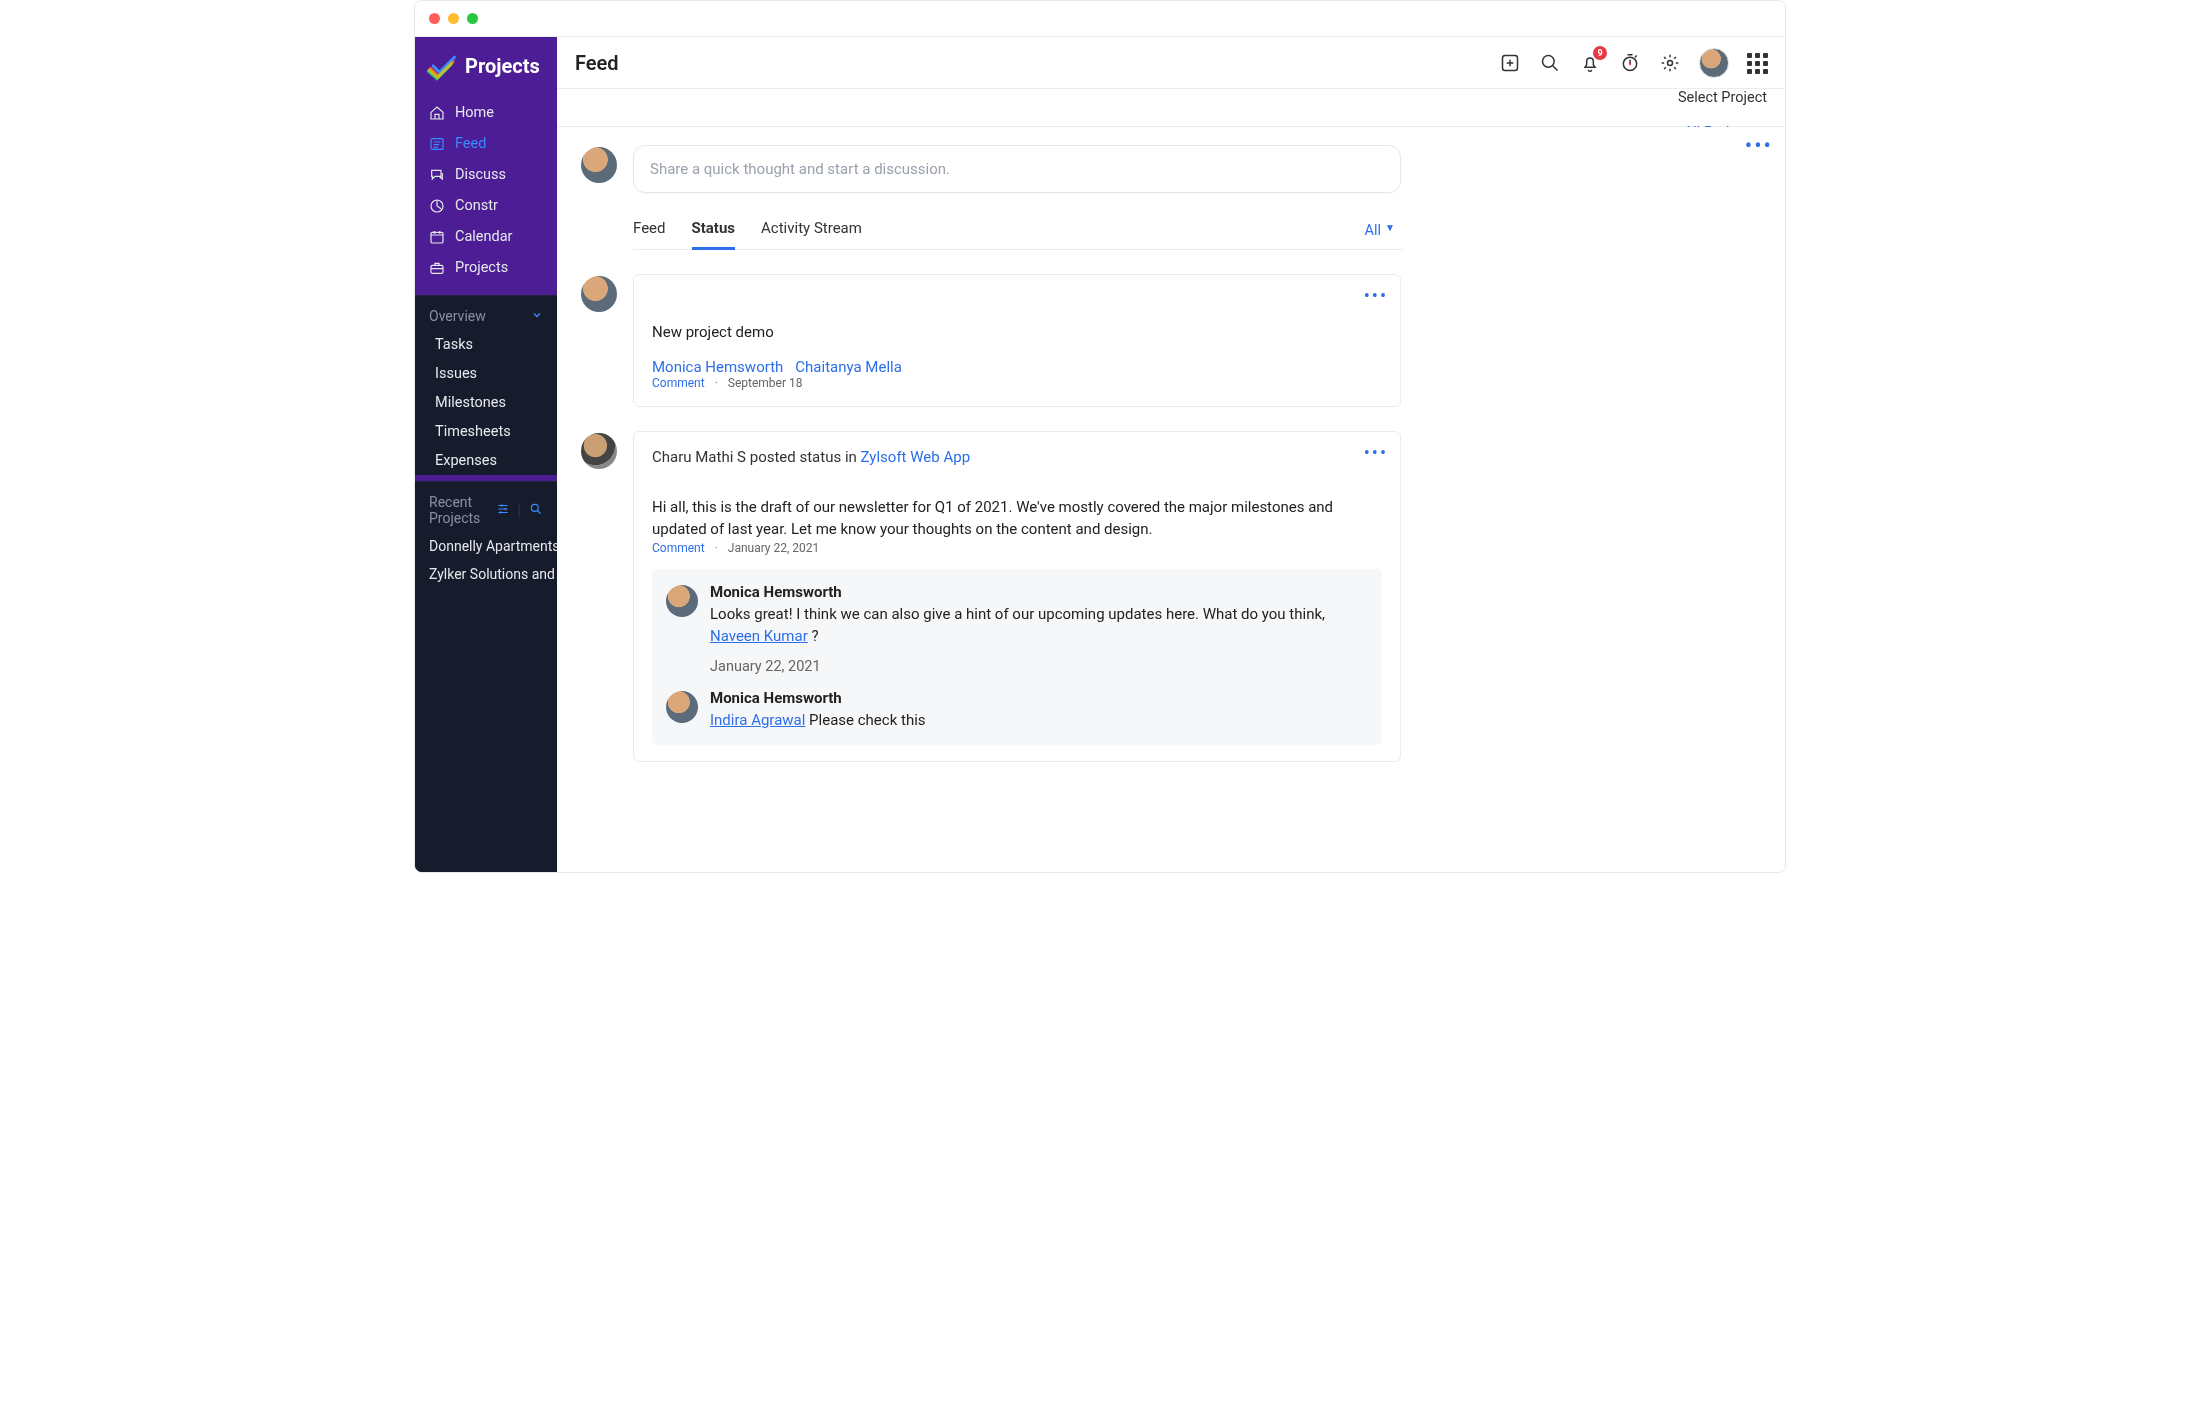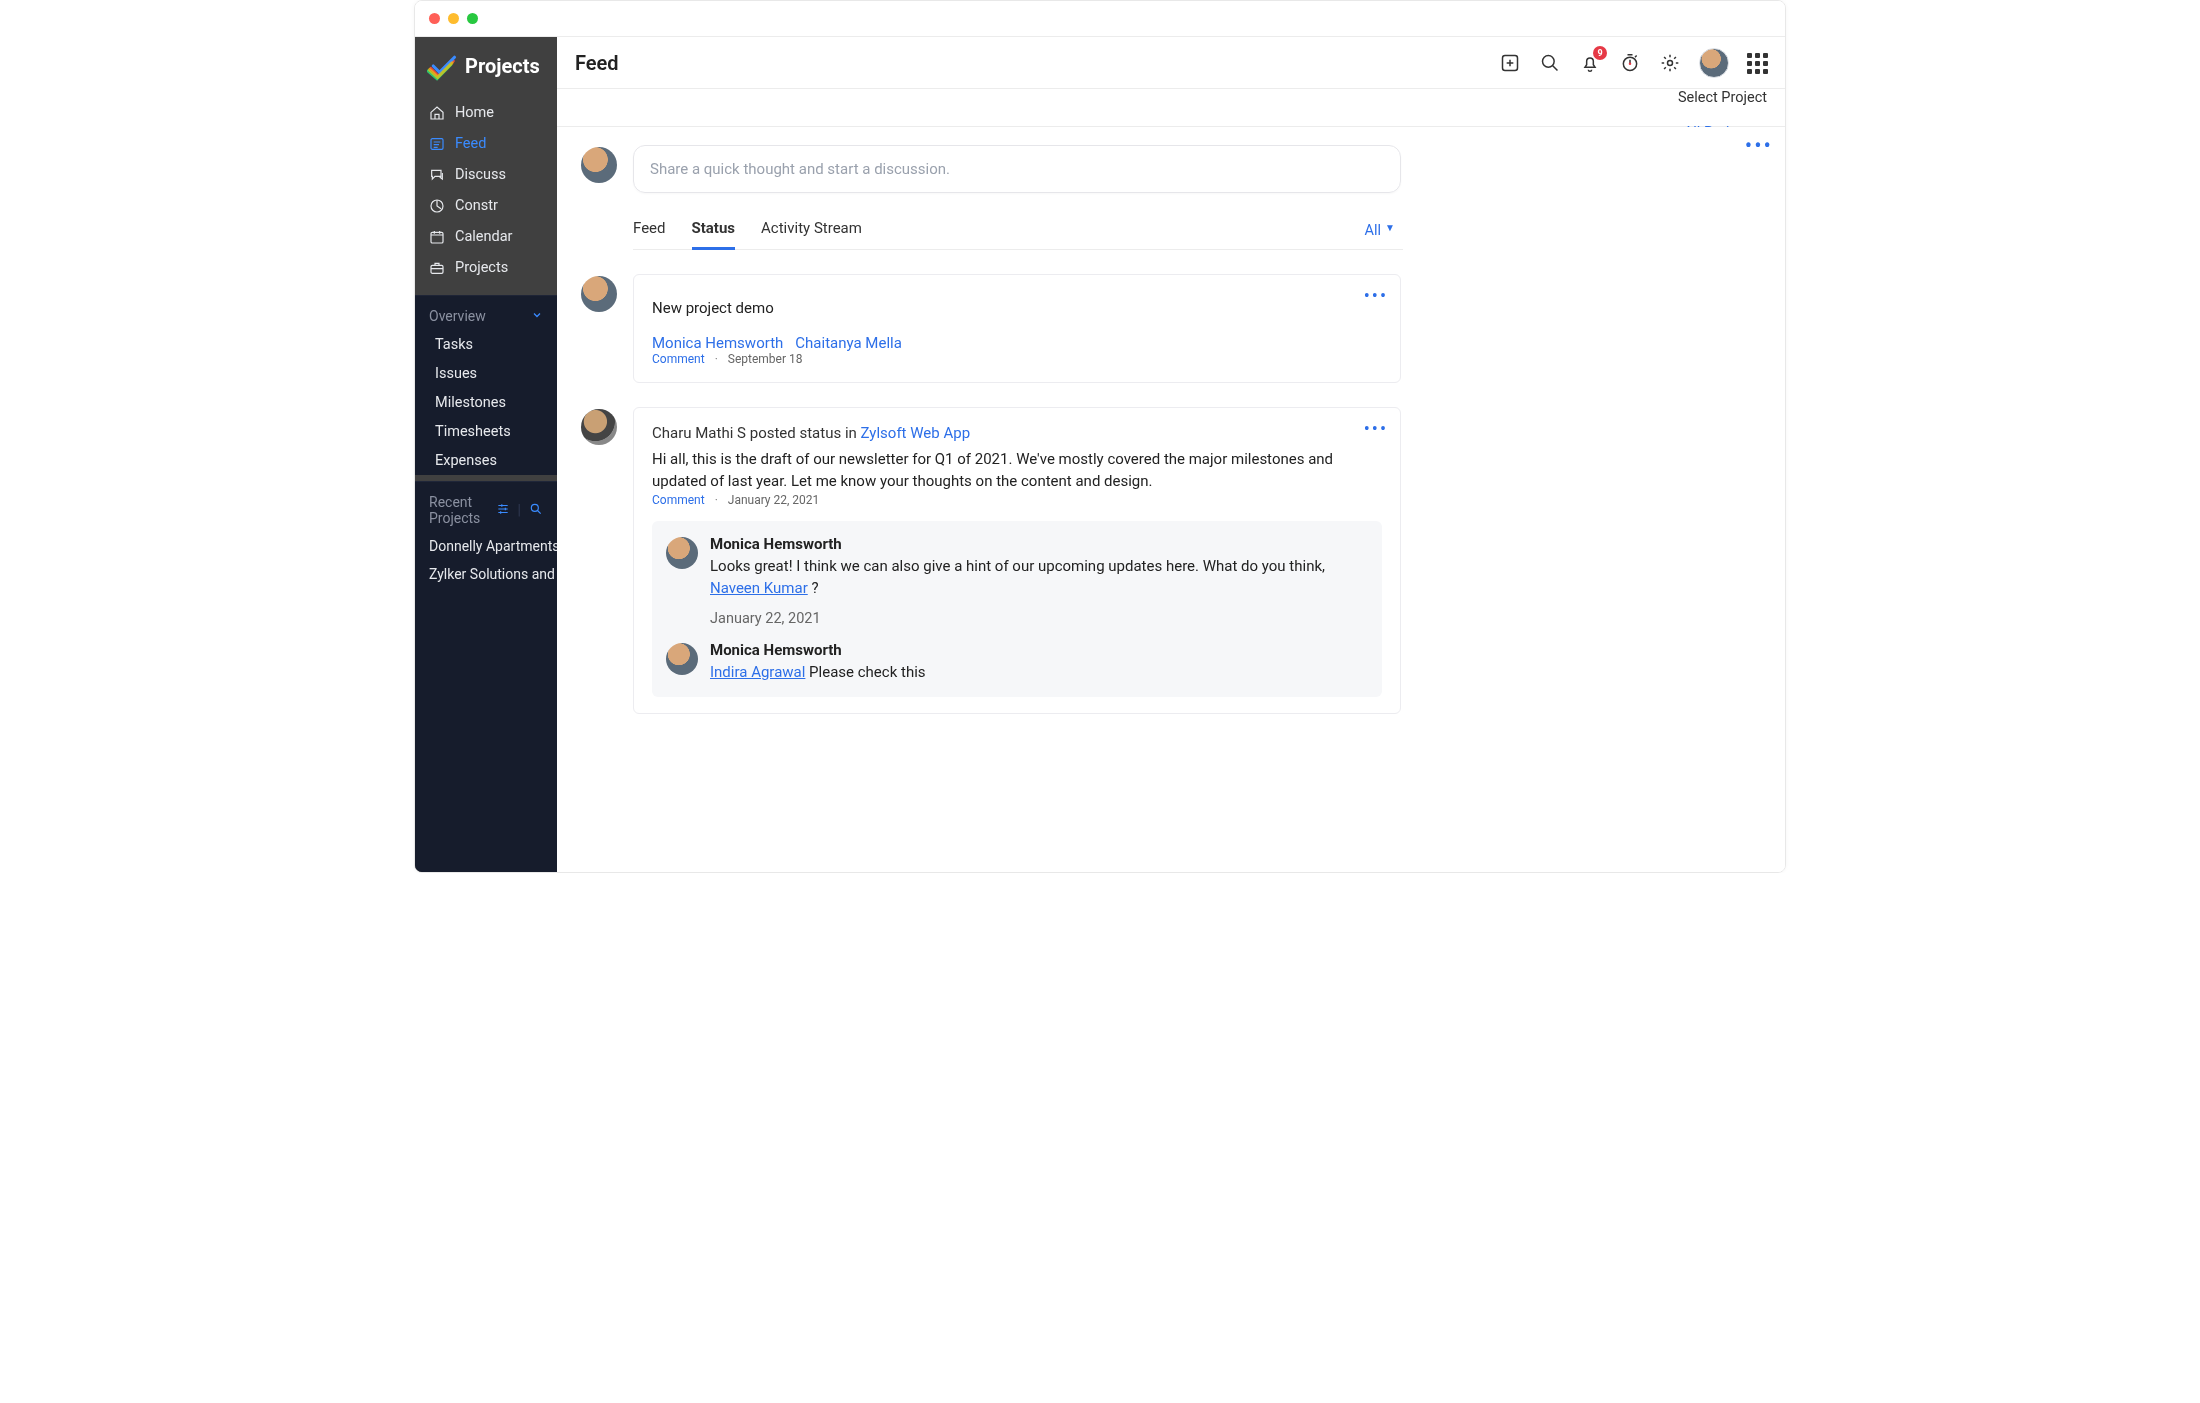--- a/index.html
+++ b/index.html
@@ -32,21 +32,21 @@
   .dot { width: 11px; height: 11px; border-radius: 50%; }
   .dot.red { background: #ff5f57; }
   .dot.yellow { background: #febc2e; }
   .dot.green { background: #28c840; }
 
   .app { flex: 1; display: flex; overflow: hidden; }
 
   
   .sidebar {
     width: 142px;
-    background: #404040;
+    background: #4c1d95;
     color: #e6e8ec;
     display: flex;
     flex-direction: column;
     font-size: 15px;
     flex-shrink: 0;
   }
   .brand {
     display: flex;
     align-items: center;
     gap: 8px;
@@ -185,21 +185,21 @@
     flex:1;
     border: 1px solid #ececf0;
     border-radius: 6px;
     padding: 16px 18px;
     position: relative;
     font-size: 15px;
   }
   .post-menu { position:absolute; top:10px; right:12px; color:#2d6fe8; font-size:18px; letter-spacing:2px; cursor:pointer;}
   .post-header { color:#333; }
   .link { color:#2d6fe8; cursor:pointer; }
-  .post-body { margin-top: 6px; color:#222; line-height:1.5; }
+  .post-body { margin-top: 30px; color:#222; line-height:1.5; }
   .mentions { margin-top: 14px; display:flex; gap:12px; flex-wrap:wrap;}
   .meta-row { display:flex; align-items:center; gap:10px; color:#666; font-size:12px;}
   .meta-row .dotc { color:#888; }
   .reply-block {
     margin-top: 14px;
     background: #f6f7f9;
     border-radius: 6px;
     padding: 14px 14px;
   }
   .reply { display:flex; gap:12px; margin-bottom: 14px; }

